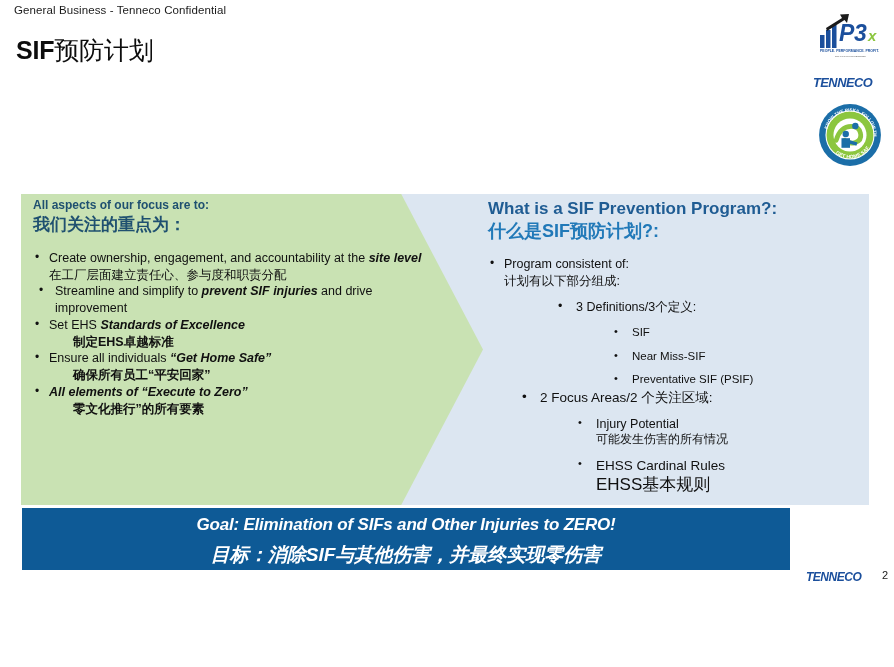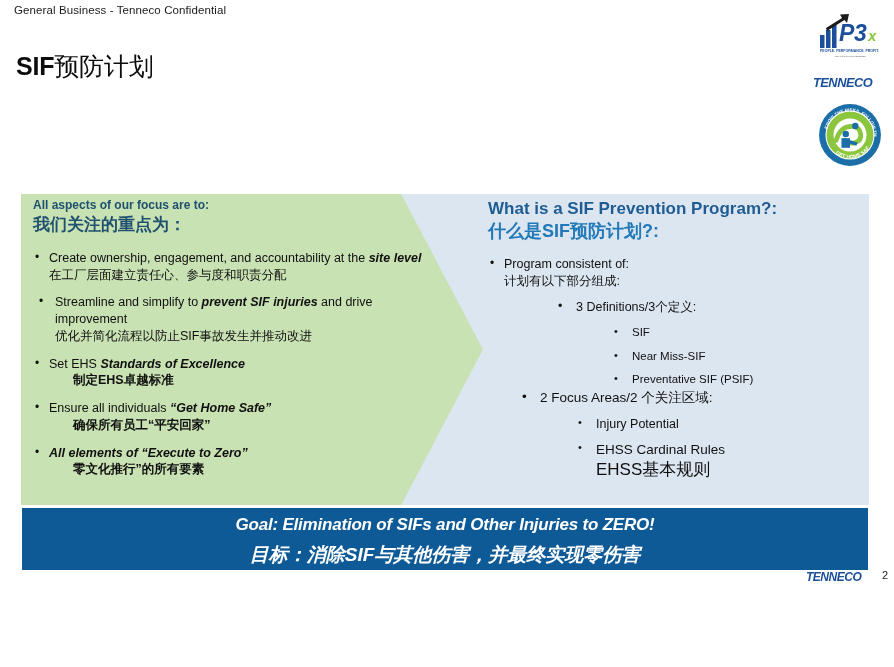--- a/index.html
+++ b/index.html
@@ -22,21 +22,21 @@
     left: 14px;
     top: 4px;
     font-size: 11.5px;
     color: #1a1a1a;
     letter-spacing: 0.1px;
   }
 
   .slide-title {
     position: absolute;
     left: 16px;
-    top: 50px;
+    top: 34px;
     font-size: 25px;
     font-weight: bold;
     color: #0d0d0d;
     letter-spacing: -0.2px;
   }
   .slide-title .cjk { font-weight: normal; }
 
   
   .logo-p3x {
     position: absolute;
@@ -117,21 +117,20 @@
 
   
   ul.bl {
     list-style: none;
     margin: 0;
     padding: 0;
   }
   ul.bl > li {
     position: relative;
     padding-left: 16px;
-    margin-top: 11px;
     font-size: 12.5px;
     line-height: 1.34;
     color: #101010;
   }
   ul.bl > li::before {
     content: "\2022";
     position: absolute;
     left: 2px;
     top: -1px;
     font-size: 12px;
@@ -192,21 +191,21 @@
   .lvl3 > li .cjk-line { font-size: 12px; }
   .lvl3 > li.sub-big .cjk-line { font-size: 12px; }
   .lvl3 > li.cardinal { font-size: 13.5px; }
   .lvl3 > li.cardinal .cjk-line { font-size: 17px; }
 
   
   .goal-banner {
     position: absolute;
     left: 22px;
     top: 508px;
-    width: 846px;
+    width: 768px;
     height: 62px;
     background: #0e5a96;
     text-align: center;
     color: #ffffff;
   }
   .goal-en {
     font-size: 17px;
     font-weight: bold;
     font-style: italic;
     margin-top: 7px;
@@ -291,21 +290,20 @@
   <div class="head-en">All aspects of our focus are to:</div>
   <div class="head-cjk">我们关注的重点为：</div>
 
   <ul class="bl">
     <li>
       <span>Create ownership, engagement, and accountability at the </span><span class="bi">site level</span><span></span>
       <span class="cjk-line">在工厂层面建立责任心、参与度和职责分配</span>
     </li>
     <li class="indent-a">
       <span>Streamline and simplify to </span><span class="bi">prevent SIF injuries</span><span> and drive improvement</span>
-      <span class="cjk-line">优化并简化流程以防止SIF事故发生并推动改进</span>
     </li>
     <li>
       <span>Set EHS </span><span class="bi">Standards of Excellence</span><span></span>
       <span class="cjk-line b">制定EHS卓越标准</span>
     </li>
     <li>
       <span>Ensure all individuals </span><span class="bi">“Get Home Safe”</span><span></span>
       <span class="cjk-line b">确保所有员工“平安回家”</span>
     </li>
     <li>
@@ -337,20 +335,21 @@
             <li>
               <span>Preventative SIF (PSIF)</span>
             </li>
           </ul>
         </li>
         <li class="focus-areas">
           <span>2 Focus Areas/2 个关注区域:</span>
           <ul class="lvl3">
             <li class="sub-big">
               <span>Injury Potential</span>
+              <span class="cjk-line">可能发生伤害的所有情况</span>
             </li>
             <li class="cardinal">
               <span>EHSS Cardinal Rules</span>
               <span class="cjk-line">EHSS基本规则</span>
             </li>
           </ul>
         </li>
       </ul>
     </li>
   </ul>

